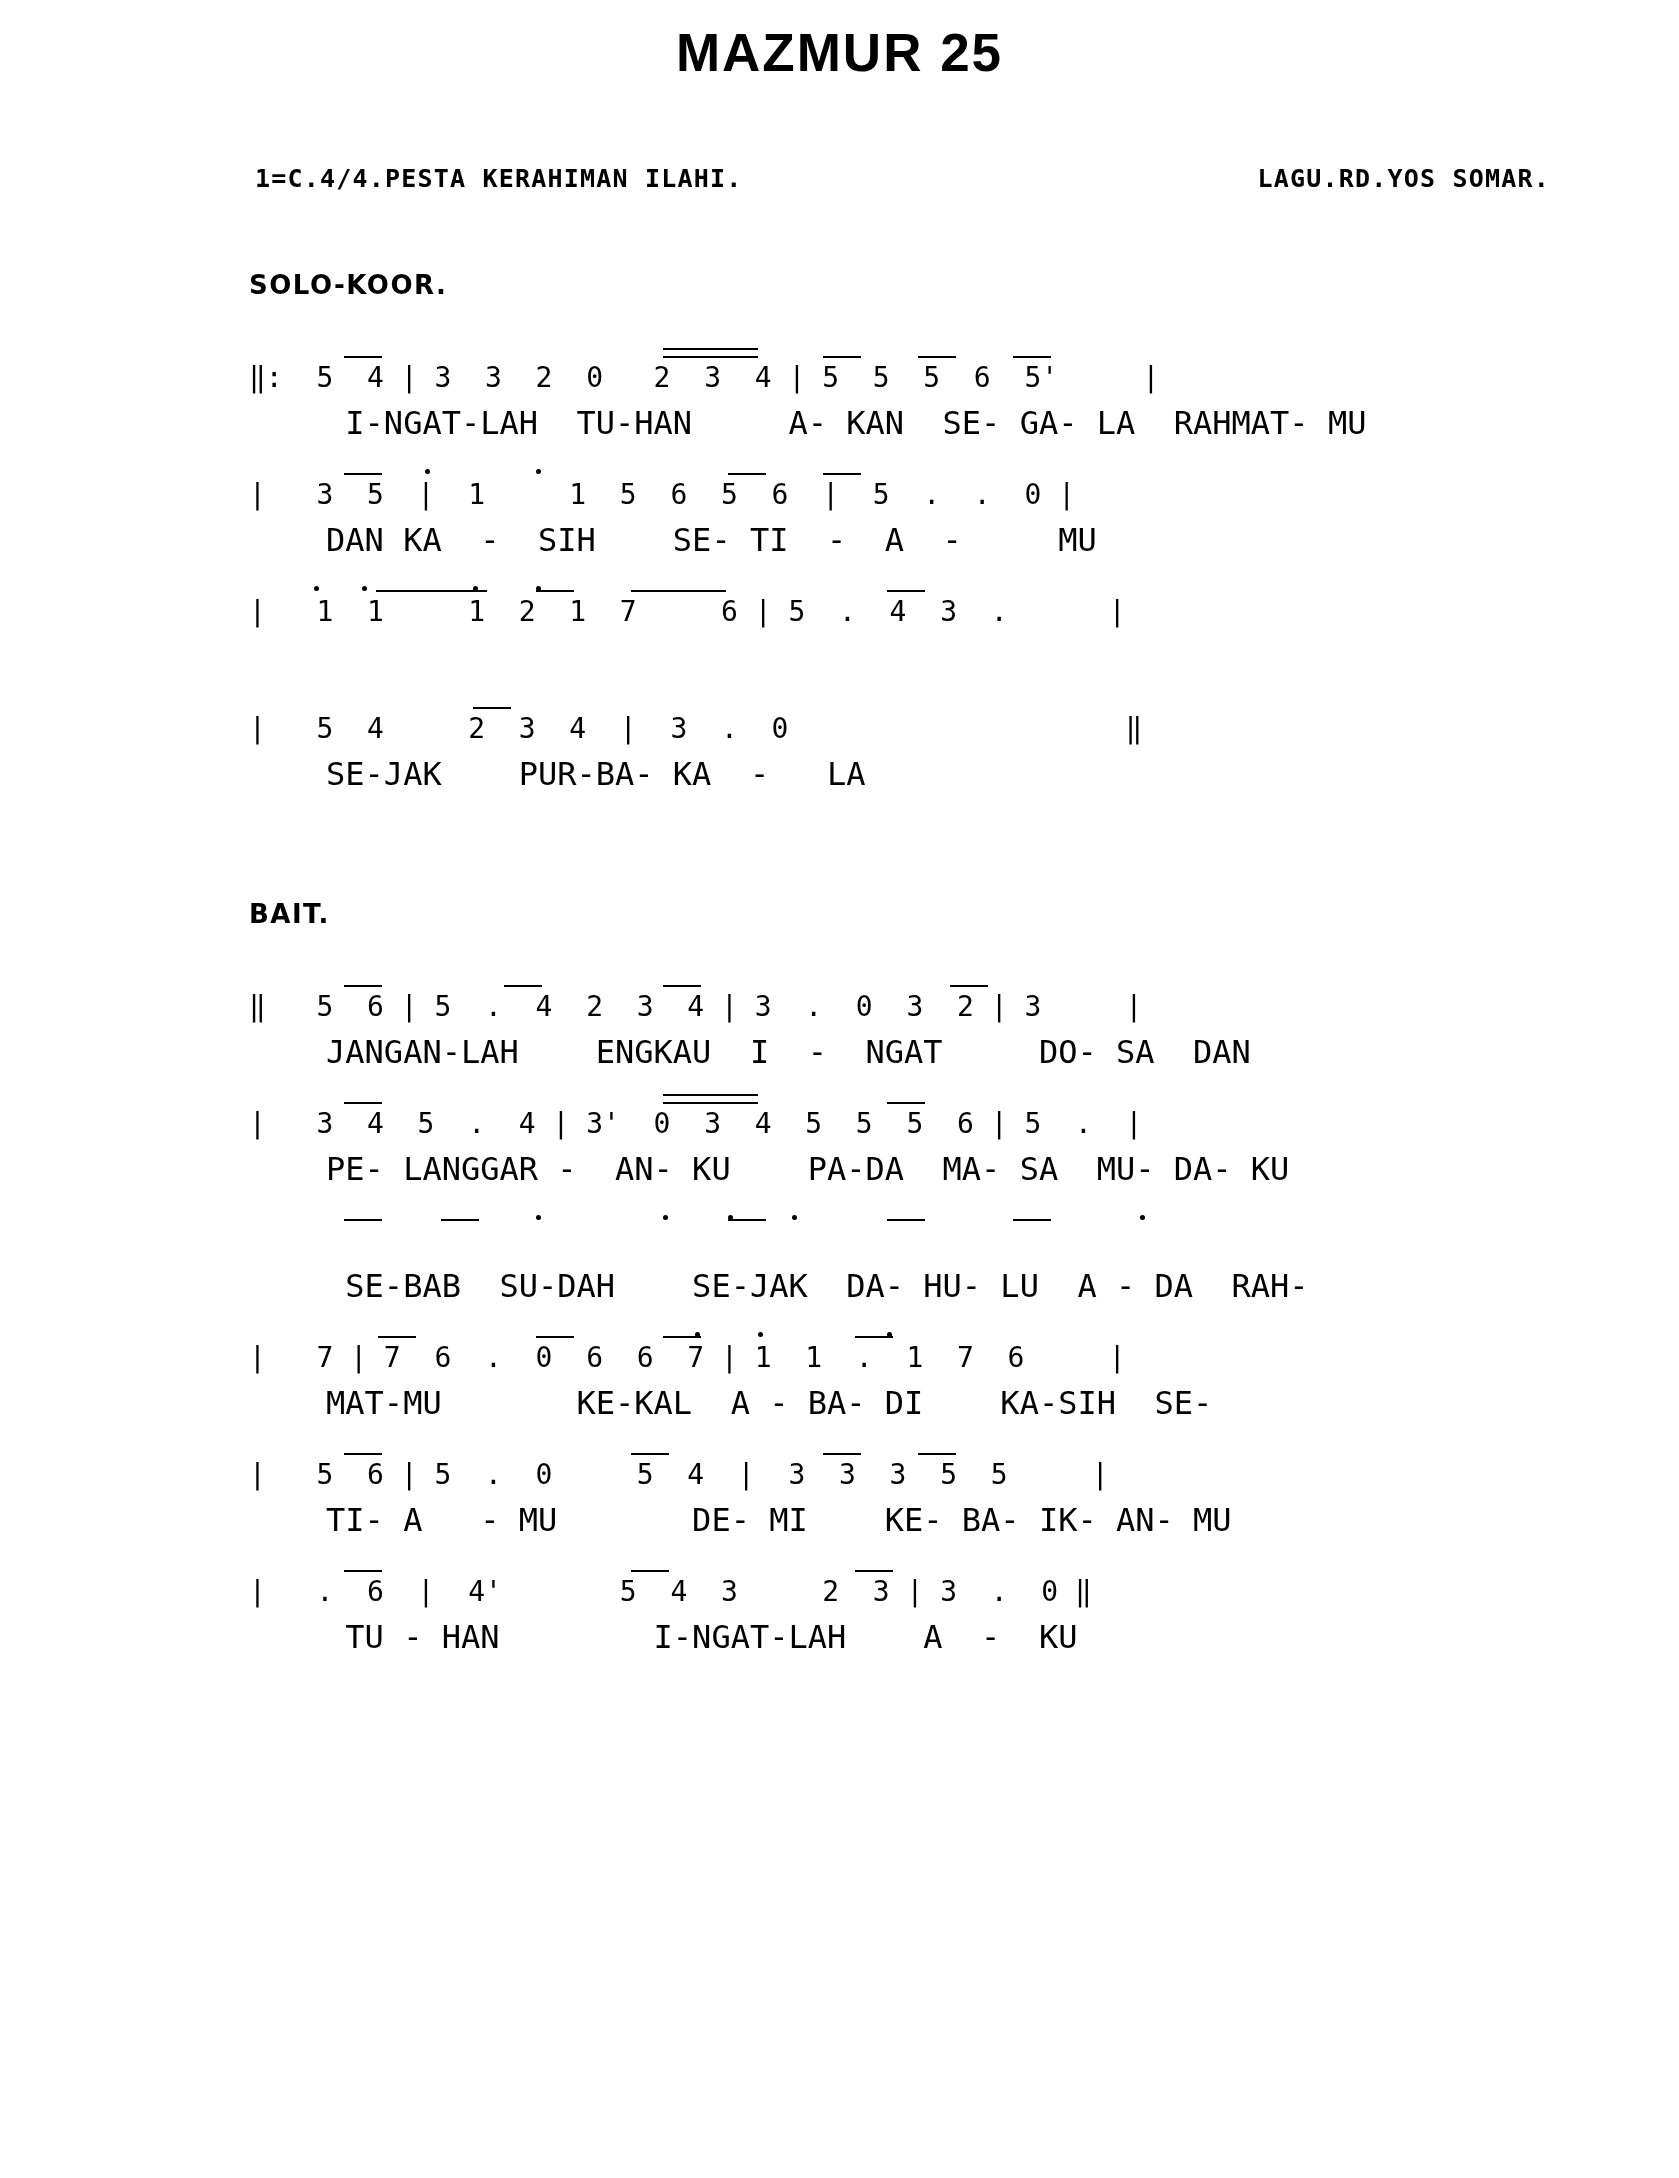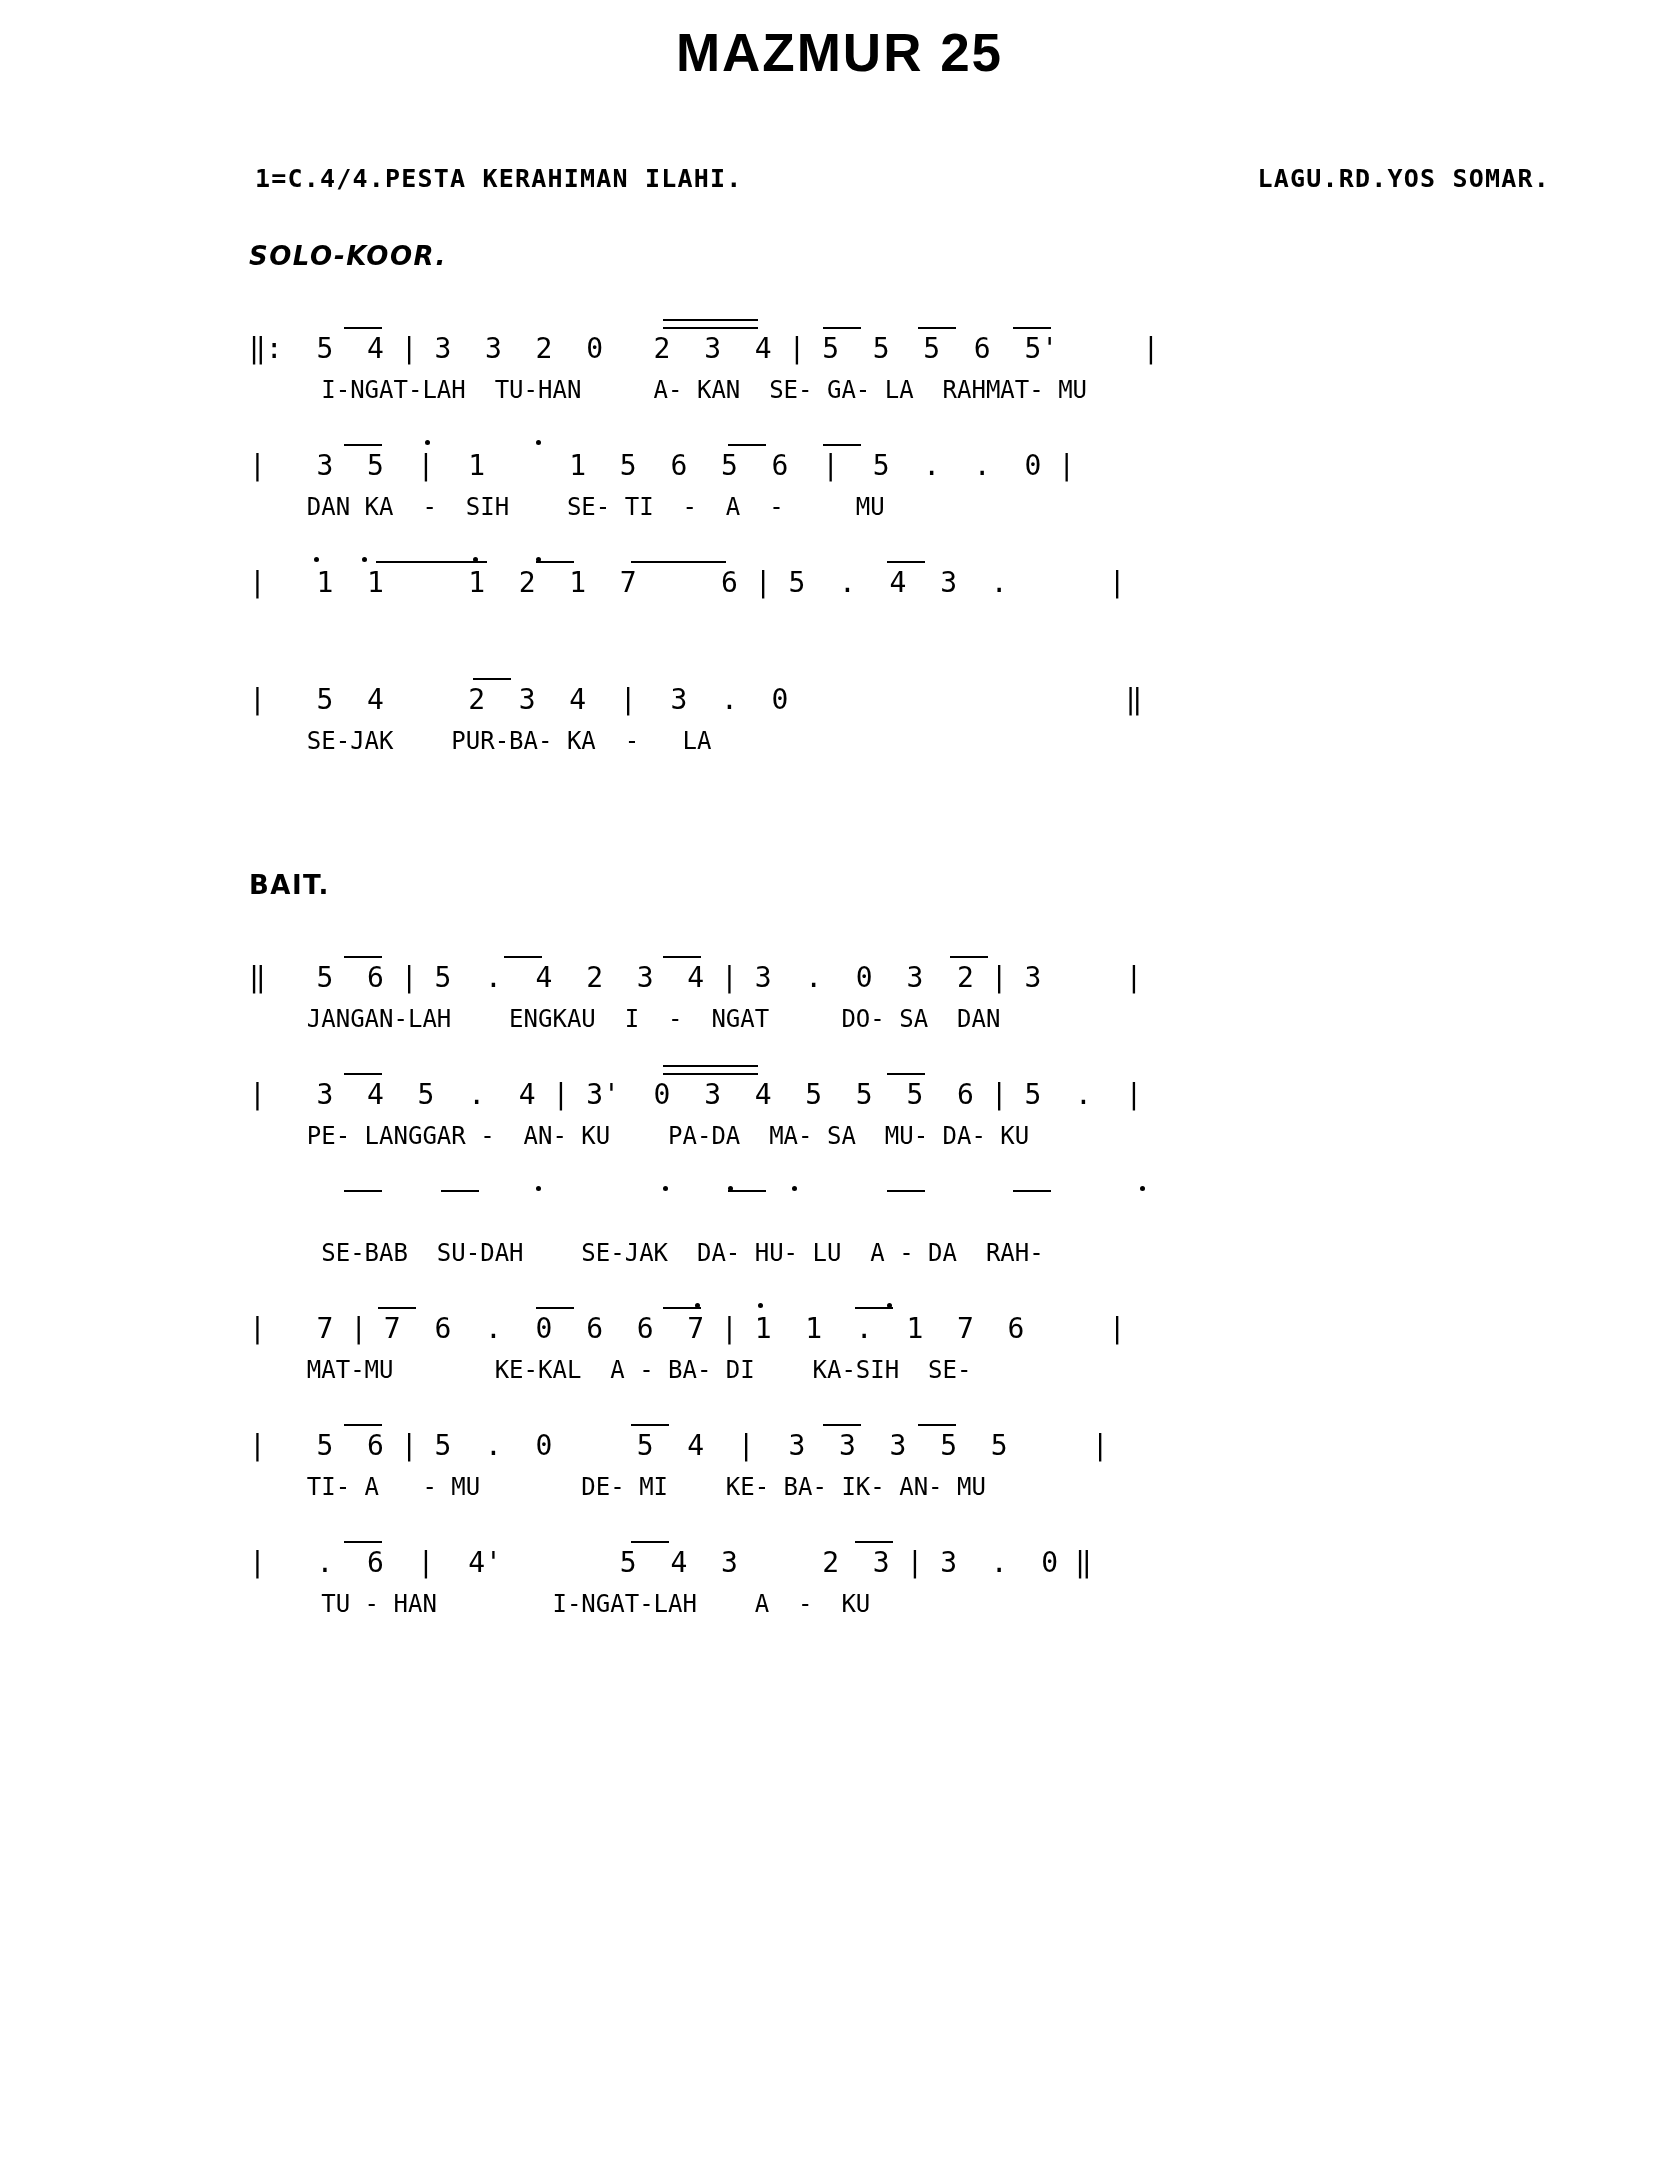--- a/index.html
+++ b/index.html
@@ -39,21 +39,21 @@
     letter-spacing: 1.2px;
     font-weight: bold;
   }
   .section-label {
     font-family: "DejaVu Sans", sans-serif;
     font-weight: bold;
     font-size: 26px;
     letter-spacing: 1.5px;
     margin-left: 249px;
   }
-  .solo-label { margin-top: 48px; font-style: italic; }
+  .solo-label { margin-top: 77px; }
   .bait-label { margin-top: 85px; }
 
   .staff-block {
     margin-left: 249px;
     margin-right: 119px;
     margin-top: 46px;
   }
   .sys {
     position: relative;
     height: 117px;
@@ -68,21 +68,21 @@
     font-size: 28px;
     letter-spacing: 0px;
   }
   .notes {
     top: 18px;
     line-height: 1;
   }
   .lyrics {
     top: 61px;
     line-height: 1;
-    font-size: 24px;
+    font-size: 32px;
   }
 
   
   .beam {
     position: absolute;
     height: 2px;
     background: #000;
     top: 10px;
   }
   .beam.b2 { top: 2px; }

